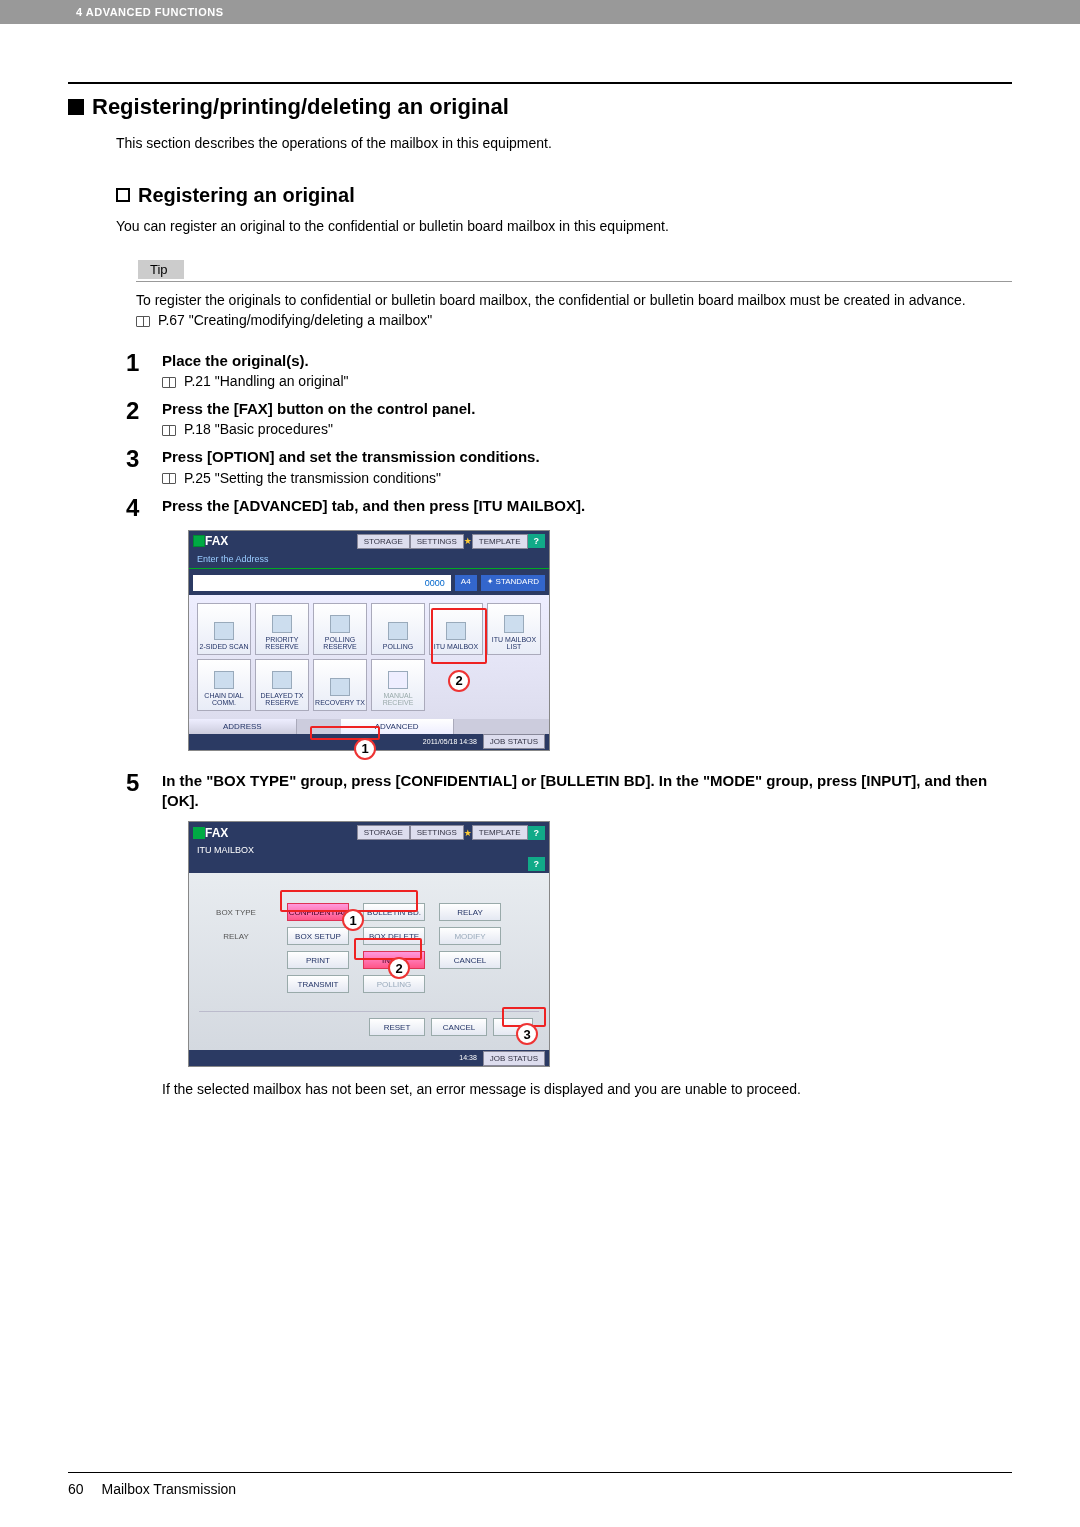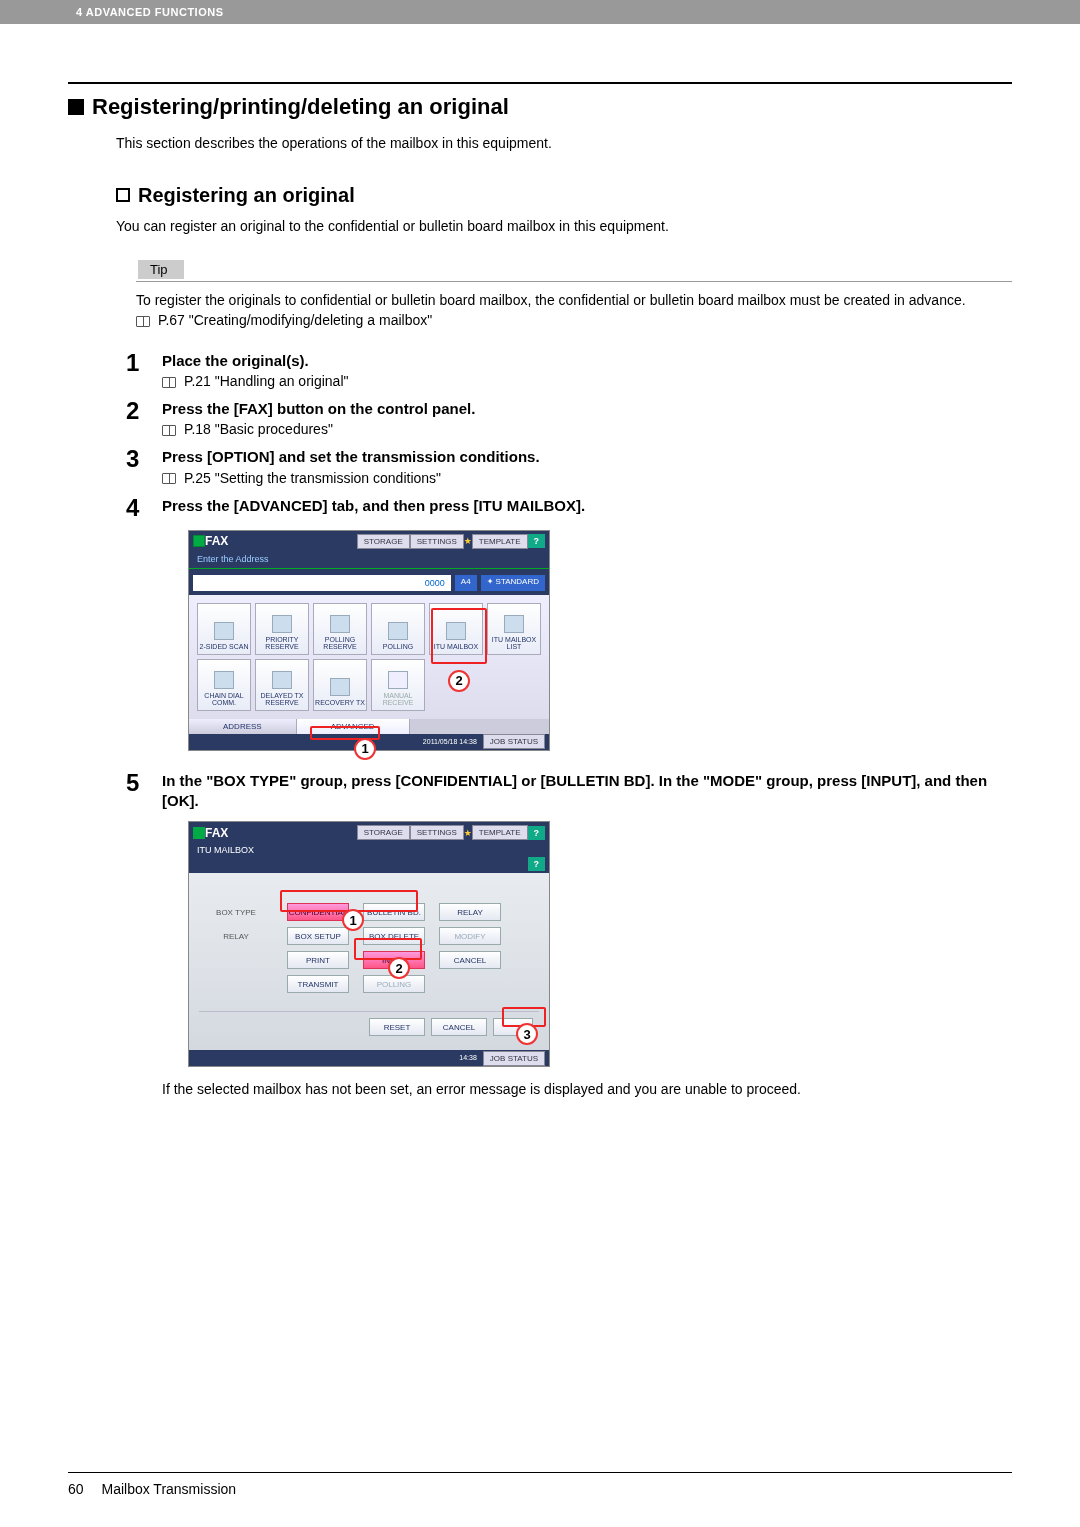--- a/index.html
+++ b/index.html
@@ -455,21 +455,21 @@
             <div class="ic"></div>
             <span>RECOVERY TX</span>
           </div>
         <div class="fax-cell dim">
             <div class="ic" style="background:#eef;"></div>
             <span>MANUAL RECEIVE</span>
           </div>
       </div>
       <div class="fax-tabs">
         <div class="fax-tab">ADDRESS</div>
-        <div class="fax-tab" style="background:linear-gradient(#fff,#eef);">ADVANCED</div>
+        <div class="fax-tab" style="background:linear-gradient(#fff,#eef);margin-left:44px;">ADVANCED</div>
       </div>
       <div class="fax-bottom">
         <div class="fax-date">2011/05/18
 14:38</div>
         <div class="fax-jobstatus">JOB STATUS</div>
       </div>
     </div>
     <div class="red-outline" style="left:243px; top:78px; width:56px; height:56px;"></div>
     <div class="callout" style="left:260px; top:140px;">2</div>
     <div class="red-outline" style="left:122px; top:196px; width:70px; height:14px;"></div>

